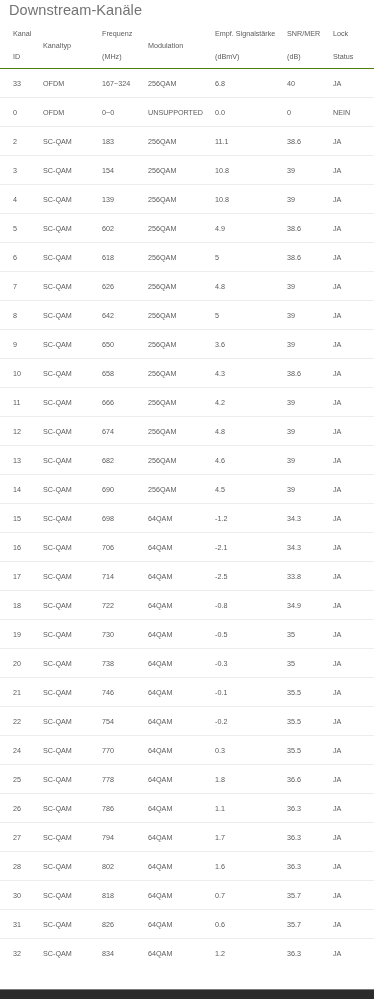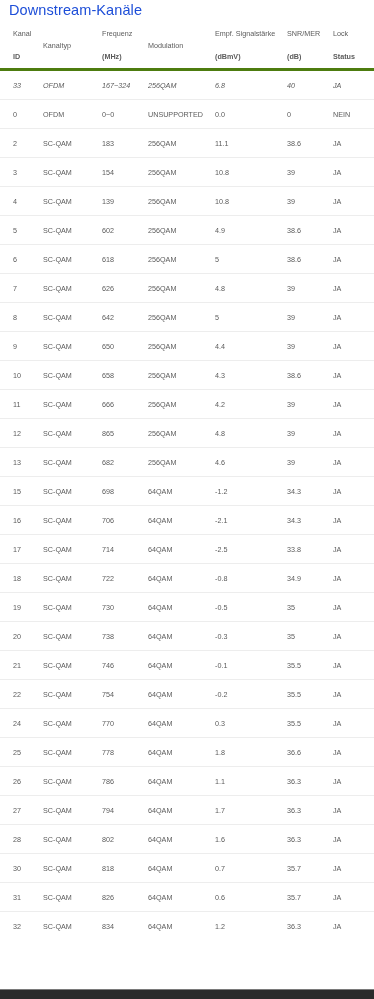--- a/index.html
+++ b/index.html
@@ -15,21 +15,21 @@
     font-family: "Liberation Sans", sans-serif;
     -webkit-font-smoothing: antialiased;
   }
 
   #page-title {
     position: absolute;
     left: 9px;
     top: 0px;
     font-size: 14.5px;
     font-weight: 400;
-    color: #1d4ed8;
+    color: #737373;
     letter-spacing: 0.1px;
     line-height: 20px;
     white-space: nowrap;
   }
 
   #channel-table {
     position: absolute;
     left: 0;
     top: 22px;
     width: 374px;
@@ -64,33 +64,31 @@
     color: #5b5b5b;
     font-size: 7.2px;
     vertical-align: middle;
   }
   thead th .hl {
     display: block;
   }
   thead th .hl2 {
     display: block;
     margin-top: 10px;
-    font-weight: bold;
   }
 
   tbody tr {
     height: 28px;
   }
   tbody td {
     border-top: 1px solid #ededed;
     height: 28px;
   }
   tbody tr:first-child td {
-    border-top: 3px solid #4d7c0f;
-    font-style: italic;
+    border-top: 1px solid #4d7c0f;
   }
   
   tbody td.col-lock {
     position: relative;
   }
 
   #bottom-bar {
     position: absolute;
     left: 0;
     bottom: 0;
@@ -217,21 +215,21 @@
         <td class="col-mod">256QAM</td>
         <td class="col-power">5</td>
         <td class="col-snr">39</td>
         <td class="col-lock">JA</td>
       </tr>
       <tr>
         <td class="col-id">9</td>
         <td class="col-type">SC-QAM</td>
         <td class="col-freq">650</td>
         <td class="col-mod">256QAM</td>
-        <td class="col-power">4.4</td>
+        <td class="col-power">3.6</td>
         <td class="col-snr">39</td>
         <td class="col-lock">JA</td>
       </tr>
       <tr>
         <td class="col-id">10</td>
         <td class="col-type">SC-QAM</td>
         <td class="col-freq">658</td>
         <td class="col-mod">256QAM</td>
         <td class="col-power">4.3</td>
         <td class="col-snr">38.6</td>
@@ -242,32 +240,41 @@
         <td class="col-type">SC-QAM</td>
         <td class="col-freq">666</td>
         <td class="col-mod">256QAM</td>
         <td class="col-power">4.2</td>
         <td class="col-snr">39</td>
         <td class="col-lock">JA</td>
       </tr>
       <tr>
         <td class="col-id">12</td>
         <td class="col-type">SC-QAM</td>
-        <td class="col-freq">865</td>
+        <td class="col-freq">674</td>
         <td class="col-mod">256QAM</td>
         <td class="col-power">4.8</td>
         <td class="col-snr">39</td>
         <td class="col-lock">JA</td>
       </tr>
       <tr>
         <td class="col-id">13</td>
         <td class="col-type">SC-QAM</td>
         <td class="col-freq">682</td>
         <td class="col-mod">256QAM</td>
         <td class="col-power">4.6</td>
+        <td class="col-snr">39</td>
+        <td class="col-lock">JA</td>
+      </tr>
+      <tr>
+        <td class="col-id">14</td>
+        <td class="col-type">SC-QAM</td>
+        <td class="col-freq">690</td>
+        <td class="col-mod">256QAM</td>
+        <td class="col-power">4.5</td>
         <td class="col-snr">39</td>
         <td class="col-lock">JA</td>
       </tr>
       <tr>
         <td class="col-id">15</td>
         <td class="col-type">SC-QAM</td>
         <td class="col-freq">698</td>
         <td class="col-mod">64QAM</td>
         <td class="col-power">-1.2</td>
         <td class="col-snr">34.3</td>

